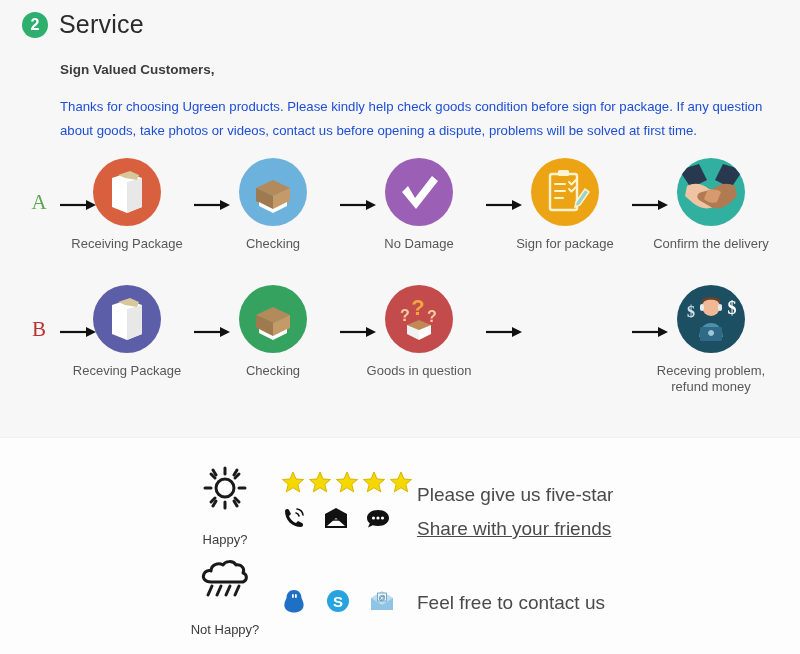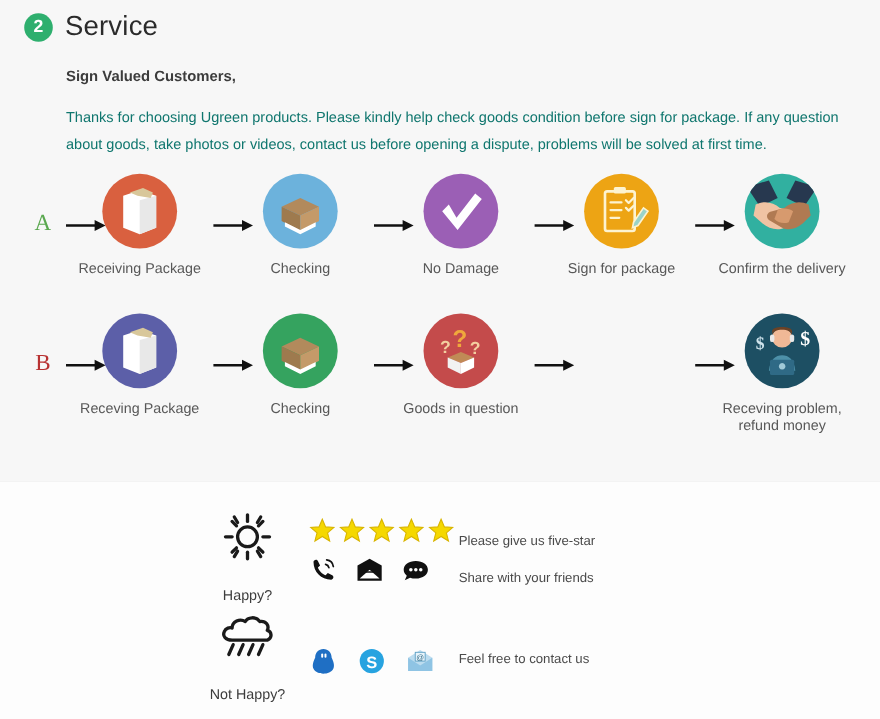--- a/index.html
+++ b/index.html
@@ -32,21 +32,21 @@
   }
   .title{font-size:25px;color:#2b2b2b;font-weight:normal;letter-spacing:.2px;}
 
   
   .greeting{
     position:absolute;left:60px;top:62px;
     font-size:13.5px;color:#3c3c3c;font-weight:bold;
   }
   .para{
     position:absolute;left:60px;top:95px;width:732px;
-    font-size:13.2px;line-height:1.85;color:#0f766e;
+    font-size:13.2px;line-height:1.85;color:#1d4ed8;
   }
 
   
   .row{position:absolute;left:0;width:800px;height:120px;}
   .row-a{top:158px;}
   .row-b{top:285px;}
 
   .rowletter{
     position:absolute;top:32px;width:26px;text-align:center;
     font-size:21px;font-family:"Liberation Serif","DejaVu Serif",serif;
@@ -77,23 +77,23 @@
 
   .mood{position:absolute;left:0;top:0;width:80px;text-align:center;}
   .mood-label{font-size:13px;color:#3c3c3c;margin-top:16px;}
 
   .stars{position:absolute;left:96px;top:4px;display:flex;gap:3px;}
   .star{width:24px;height:24px;}
 
   .social{position:absolute;left:96px;top:40px;display:flex;gap:16px;align-items:center;}
   .social-ic{width:26px;height:26px;}
 
-  .bmsg{position:absolute;font-size:12px;color:#4a4a4a;}
+  .bmsg{position:absolute;font-size:19px;color:#4a4a4a;}
   .msg1{left:232px;top:18px;}
-  .msg2{left:232px;top:52px;}
+  .msg2{left:232px;top:52px;text-decoration:underline;}
   .msg3{left:232px;top:36px;}
 
   .social2{position:absolute;left:96px;top:32px;display:flex;gap:18px;align-items:center;}
 </style>
 </head>
 <body>
 
 <div class="top-section"></div>
 <div class="bottom-section"></div>
 

